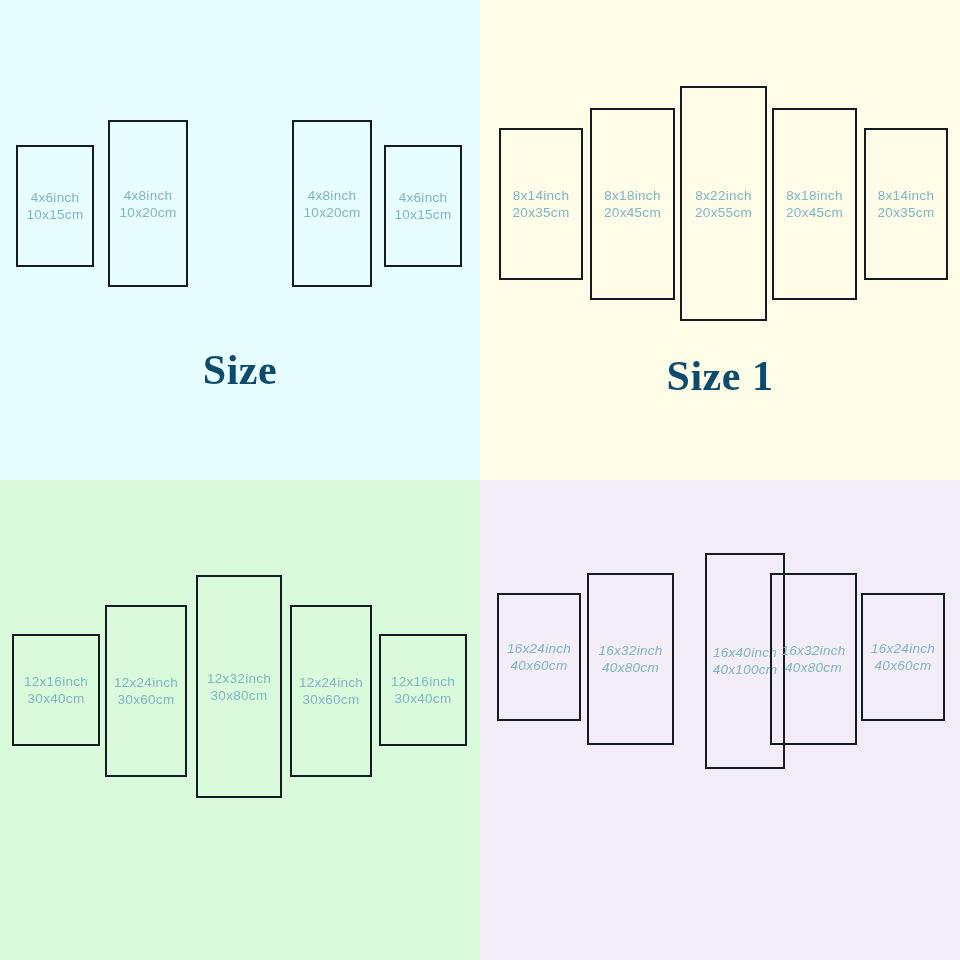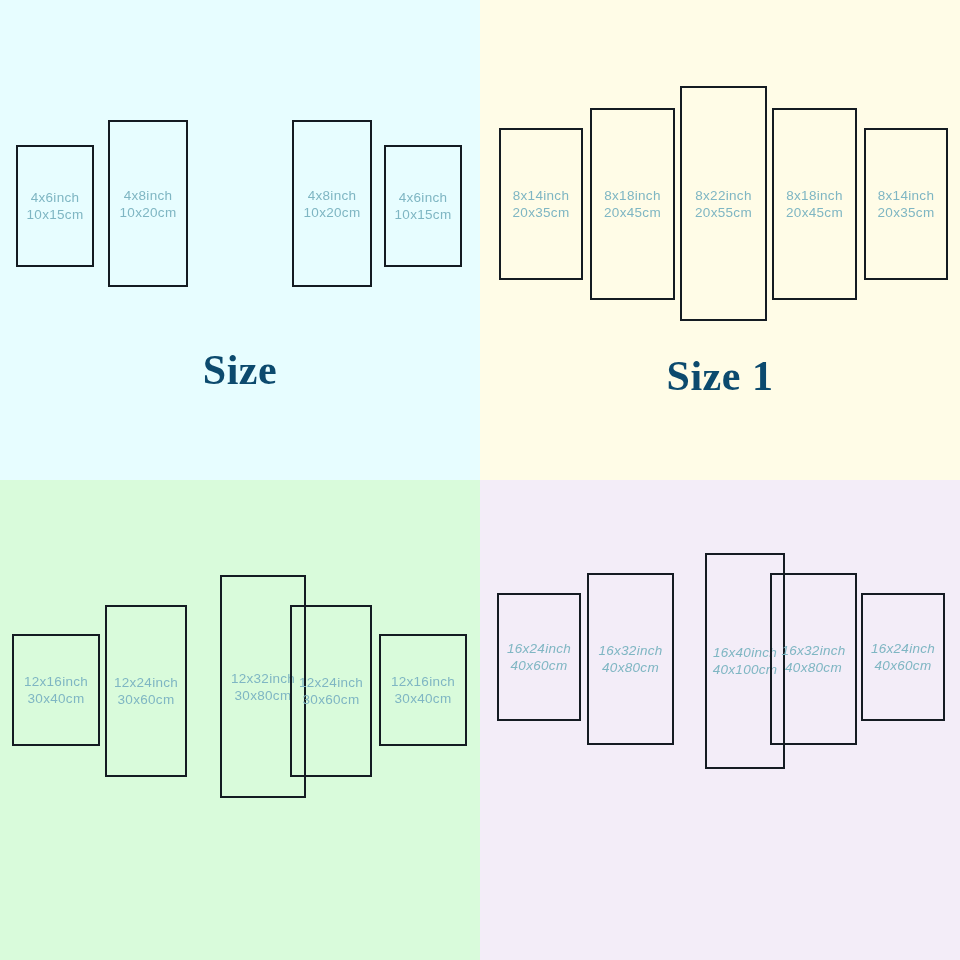--- a/index.html
+++ b/index.html
@@ -121,21 +121,21 @@
       <div class="quad-title" style="top: 352px;">Size 1</div>
     </div>
     <div class="quadrant bg-q2">
       <div class="panels">
         <div class="panel" style="left: 12px; top: 154px; width: 88px; height: 112px;">
           <div class="panel-label"><span>12x16inch</span><span class="ln2">30x40cm</span></div>
         </div>
         <div class="panel" style="left: 105px; top: 125px; width: 82px; height: 172px;">
           <div class="panel-label"><span>12x24inch</span><span class="ln2">30x60cm</span></div>
         </div>
-        <div class="panel" style="left: 196px; top: 95px; width: 86px; height: 223px; margin-left: 24px;">
+        <div class="panel" style="left: 196px; top: 95px; width: 86px; height: 223px;">
           <div class="panel-label"><span>12x32inch</span><span class="ln2">30x80cm</span></div>
         </div>
         <div class="panel" style="left: 290px; top: 125px; width: 82px; height: 172px;">
           <div class="panel-label"><span>12x24inch</span><span class="ln2">30x60cm</span></div>
         </div>
         <div class="panel" style="left: 379px; top: 154px; width: 88px; height: 112px;">
           <div class="panel-label"><span>12x16inch</span><span class="ln2">30x40cm</span></div>
         </div>
       </div>
     </div>

